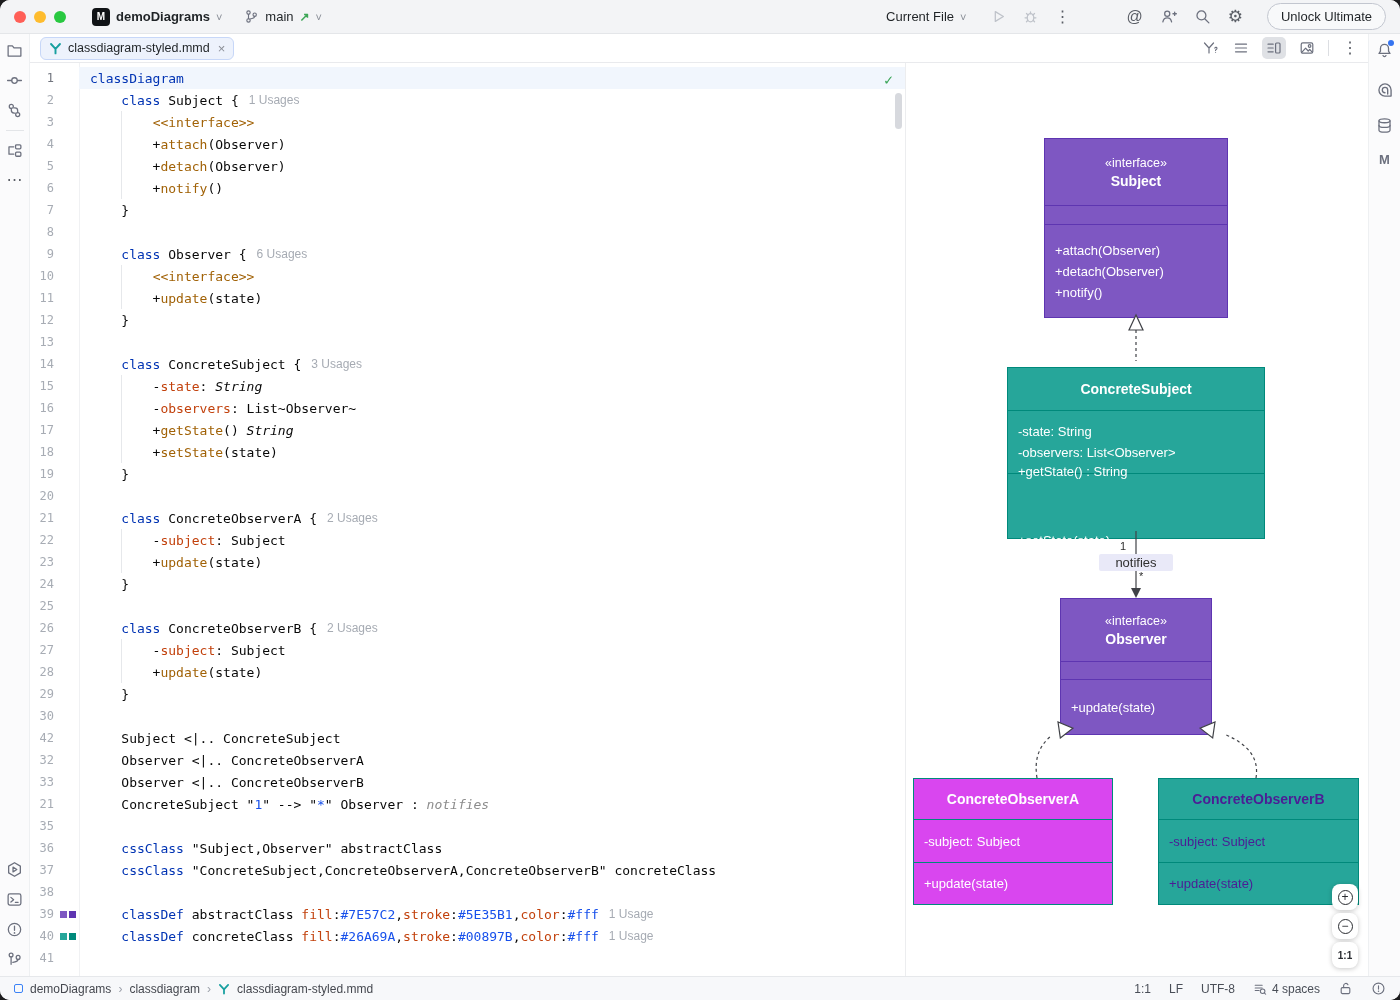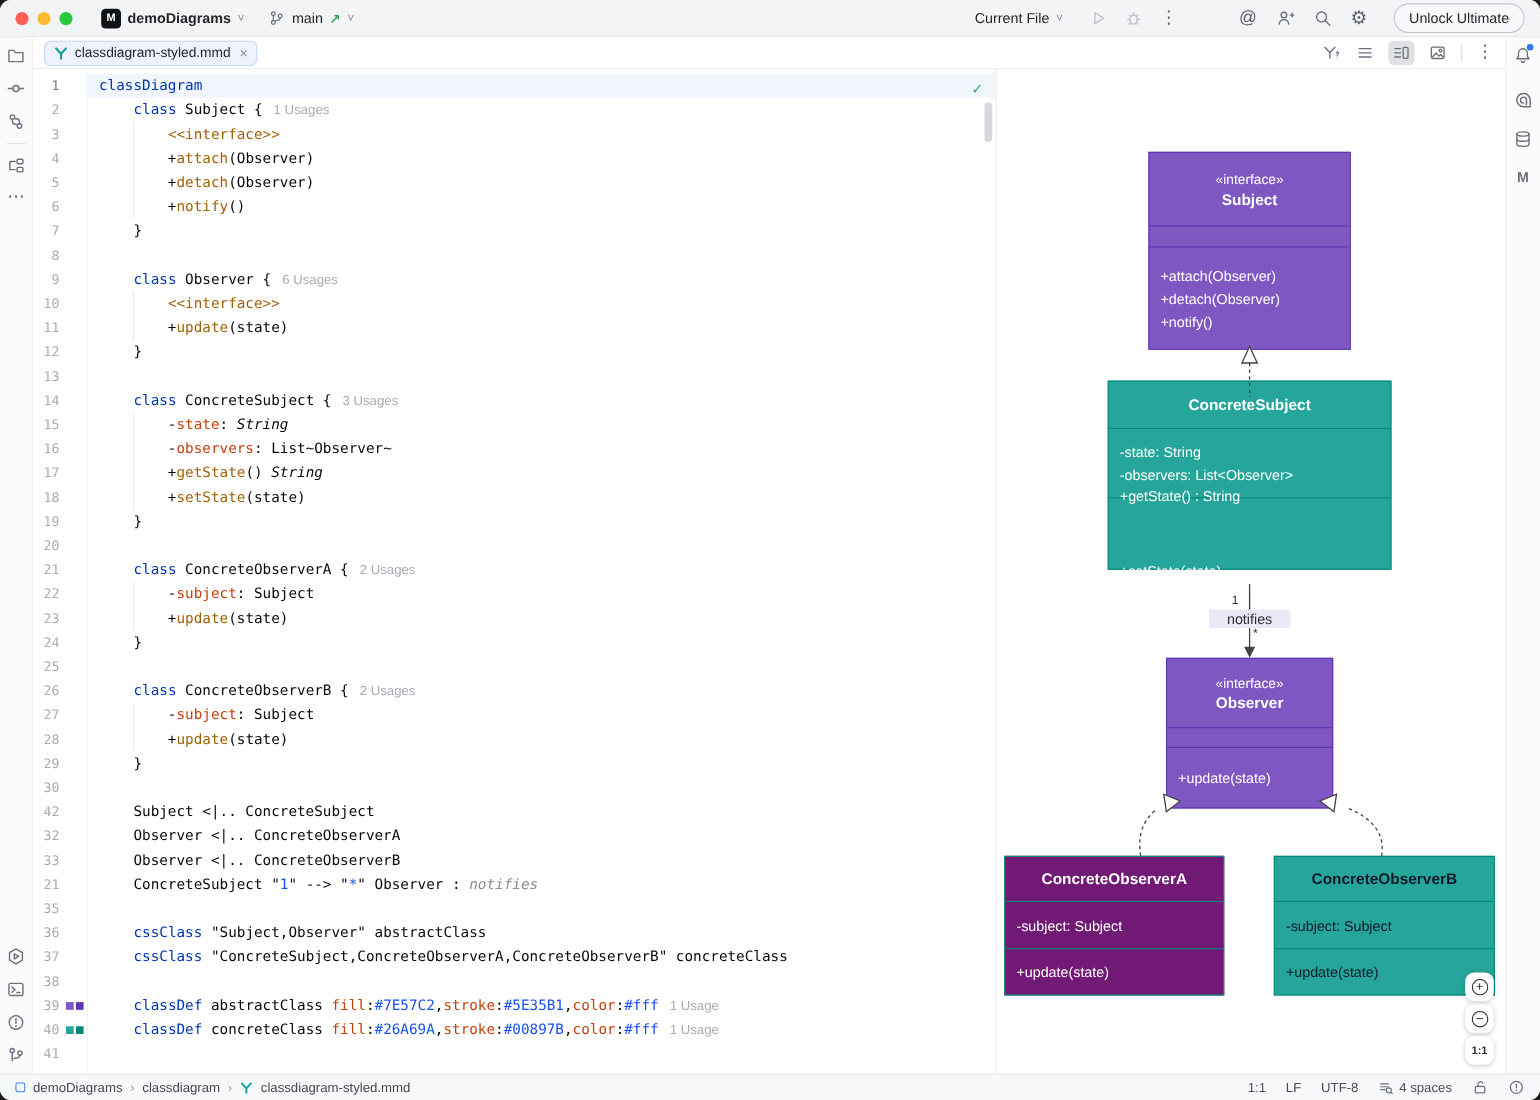--- a/index.html
+++ b/index.html
@@ -495,21 +495,21 @@
           <div class="uml-st">«interface»</div>
           <div class="uml-name">Subject</div>
         </div>
         <div class="uml-sec" style="height: 19px; border-top: 1px solid rgb(94, 53, 177);"></div>
         <div class="uml-sec" style="height: 93px; border-top: 1px solid rgb(94, 53, 177);">
           <div class="uml-m">+attach(Observer)</div>
           <div class="uml-m">+detach(Observer)</div>
           <div class="uml-m">+notify()</div>
         </div>
       </div>
-      <div class="uml" style="left: 101px; top: 283px; width: 258px; background: rgb(38, 166, 154); border: 1px solid rgb(0, 137, 123); color: rgb(255, 255, 255);">
+      <div class="uml" style="left: 101px; top: 304px; width: 258px; background: rgb(38, 166, 154); border: 1px solid rgb(0, 137, 123); color: rgb(255, 255, 255);">
         <div class="uml-head" style="height: 42px;">
           <div class="uml-name">ConcreteSubject</div>
         </div>
         <div class="uml-sec" style="height: 63px; border-top: 1px solid rgb(0, 137, 123);">
           <div class="uml-m">-state: String</div>
           <div class="uml-m">-observers: List&lt;Observer&gt;</div>
         </div>
         <div class="uml-sec" style="height: 65px; border-top: 1px solid rgb(0, 137, 123); gap: 48px;">
           <div class="uml-m">+getState() : String</div>
           <div class="uml-m">+setState(state)</div>
@@ -518,32 +518,32 @@
       <div class="uml" style="left: 154px; top: 535px; width: 152px; background: rgb(126, 87, 194); border: 1px solid rgb(94, 53, 177); color: rgb(255, 255, 255);">
         <div class="uml-head" style="height: 62px;">
           <div class="uml-st">«interface»</div>
           <div class="uml-name">Observer</div>
         </div>
         <div class="uml-sec" style="height: 18px; border-top: 1px solid rgb(94, 53, 177);"></div>
         <div class="uml-sec" style="height: 55px; border-top: 1px solid rgb(94, 53, 177);">
           <div class="uml-m">+update(state)</div>
         </div>
       </div>
-      <div class="uml" style="left: 7px; top: 715px; width: 200px; background: #701a75; border: 1px solid rgb(0, 137, 123); color: rgb(255, 255, 255);">
+      <div class="uml" style="left: 7px; top: 715px; width: 200px; background: #d946ef; border: 1px solid rgb(0, 137, 123); color: rgb(255, 255, 255);">
         <div class="uml-head" style="height: 40px;">
           <div class="uml-name">ConcreteObserverA</div>
         </div>
         <div class="uml-sec" style="height: 43px; border-top: 1px solid rgb(0, 137, 123);">
           <div class="uml-m">-subject: Subject</div>
         </div>
         <div class="uml-sec" style="height: 42px; border-top: 1px solid rgb(0, 137, 123);">
           <div class="uml-m">+update(state)</div>
         </div>
       </div>
-      <div class="uml" style="left: 252px; top: 715px; width: 201px; background: rgb(38, 166, 154); border: 1px solid rgb(0, 137, 123); color: #0f172a;">
+      <div class="uml" style="left: 252px; top: 715px; width: 201px; background: rgb(38, 166, 154); border: 1px solid rgb(0, 137, 123); color: #4c1d95;">
         <div class="uml-head" style="height: 40px;">
           <div class="uml-name">ConcreteObserverB</div>
         </div>
         <div class="uml-sec" style="height: 43px; border-top: 1px solid rgb(0, 137, 123);">
           <div class="uml-m">-subject: Subject</div>
         </div>
         <div class="uml-sec" style="height: 42px; border-top: 1px solid rgb(0, 137, 123);">
           <div class="uml-m">+update(state)</div>
         </div>
       </div>

